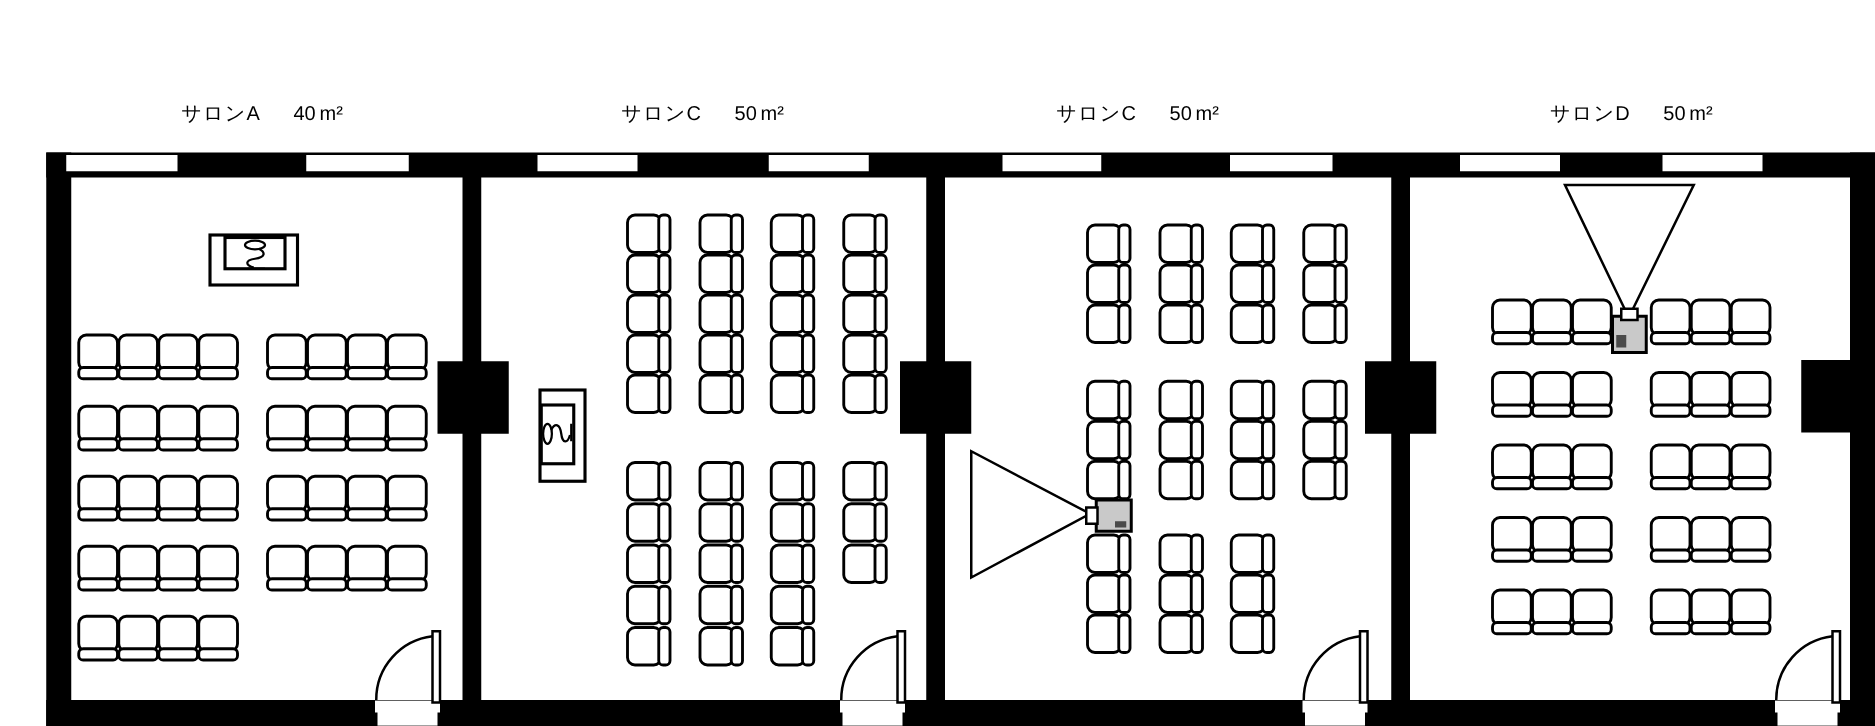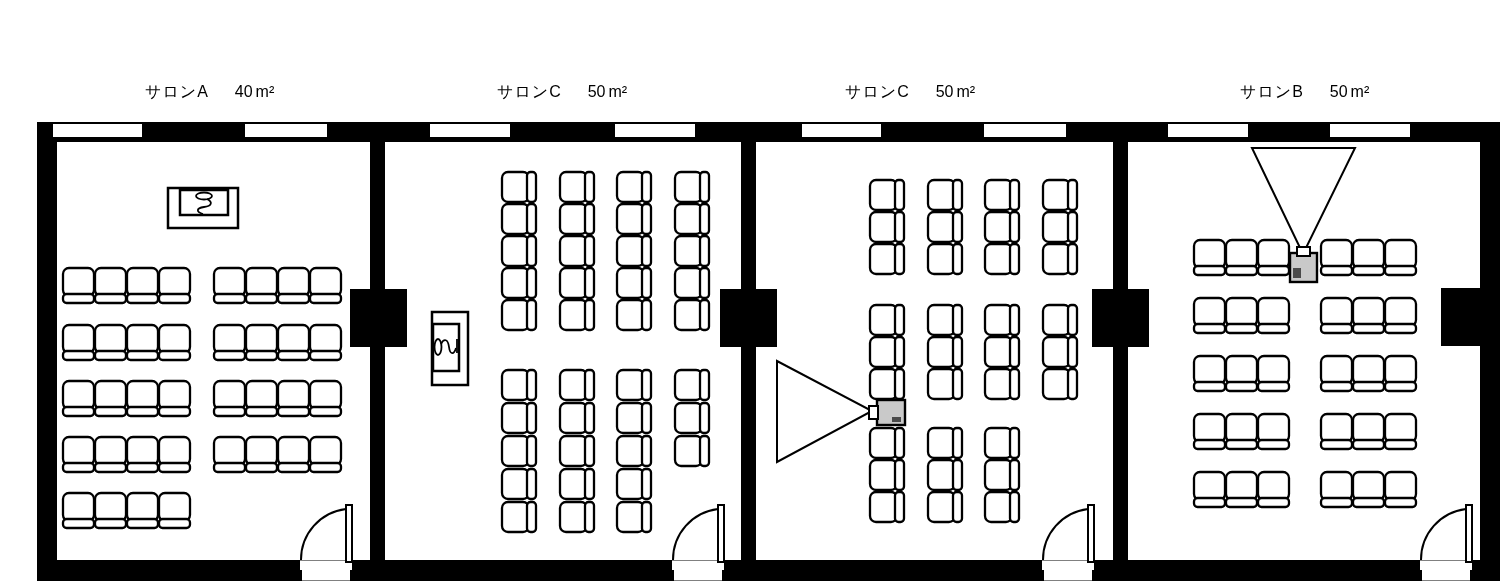--- a/index.html
+++ b/index.html
@@ -682,16 +682,16 @@
   <div class="room-label" style="left: 145px; top: 84px;">
     <span>サロンA</span><span class="area"><span>40</span><span class="unit">m²</span></span>
   </div>
   <div class="room-label" style="left: 497px; top: 84px;">
     <span>サロンC</span><span class="area"><span>50</span><span class="unit">m²</span></span>
   </div>
   <div class="room-label" style="left: 845px; top: 84px;">
     <span>サロンC</span><span class="area"><span>50</span><span class="unit">m²</span></span>
   </div>
   <div class="room-label" style="left: 1240px; top: 84px;">
-    <span>サロンB</span><span class="area"><span>50</span><span class="unit">m²</span></span>
+    <span>サロンD</span><span class="area"><span>50</span><span class="unit">m²</span></span>
   </div>
 
 </div>
 
 </body></html>

